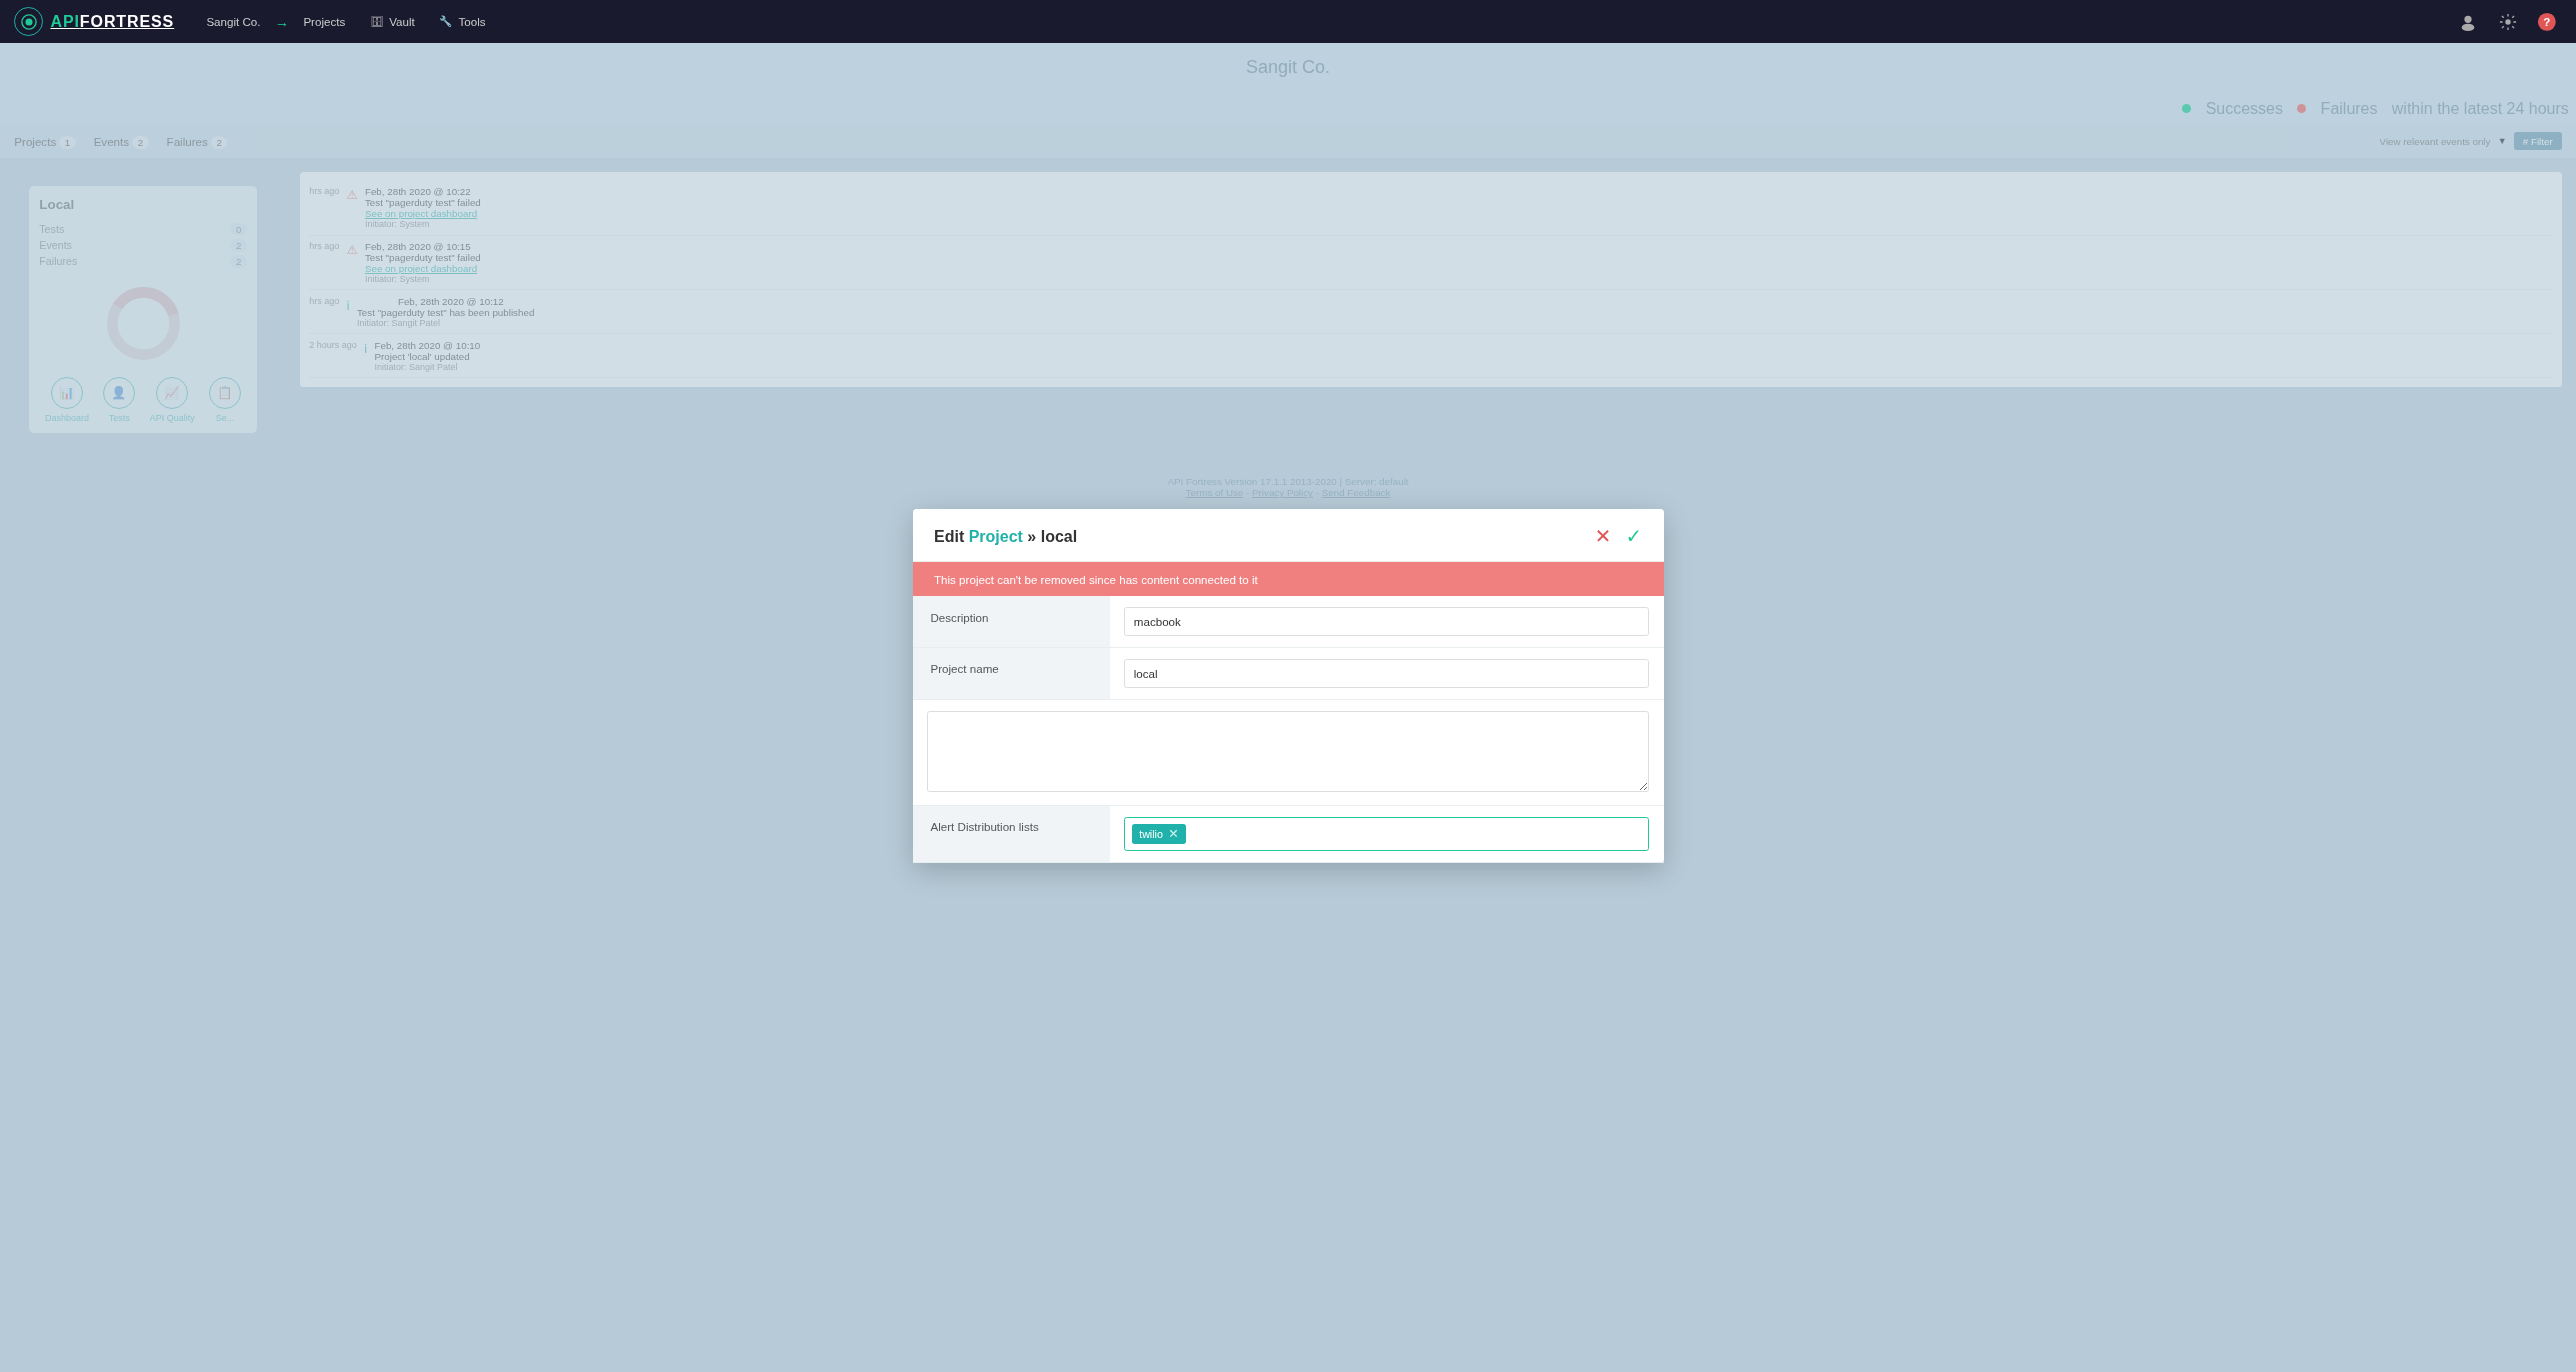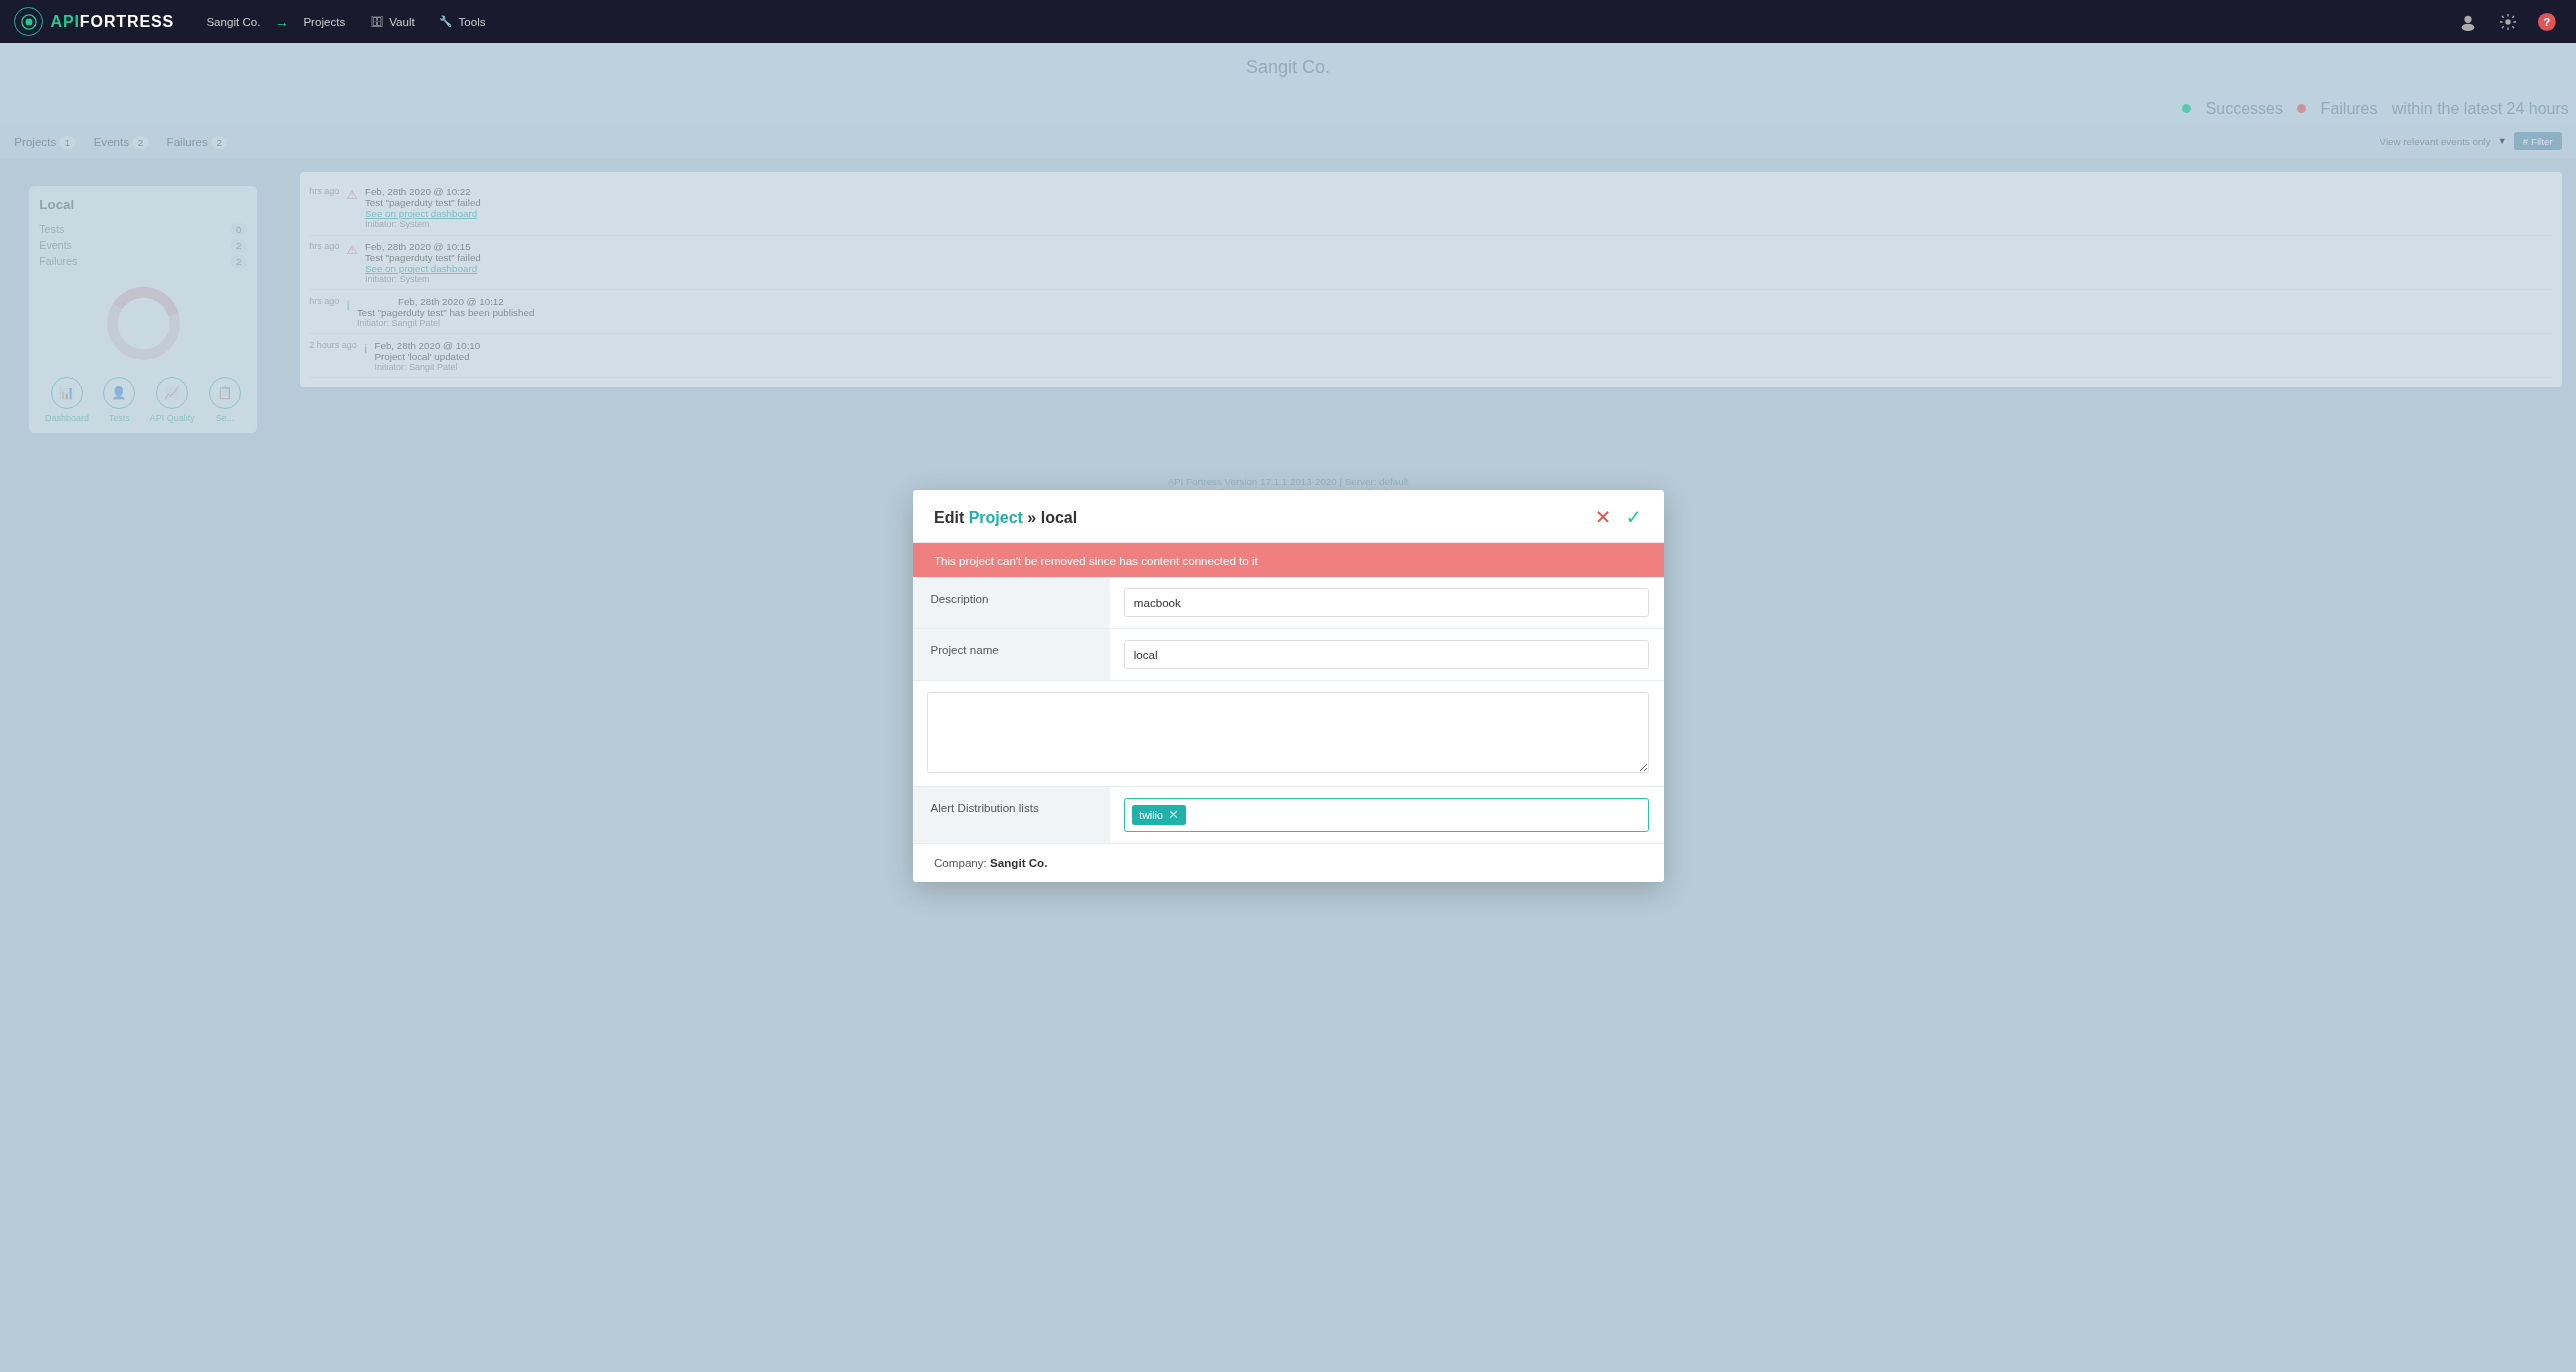--- a/index.html
+++ b/index.html
@@ -12,21 +12,21 @@
       height: 43px; padding: 0 14.3px;
       position: relative; z-index: 100;
     }
     .navbar-logo { display: flex; align-items: center; gap: 7.2px; margin-right: 21.5px; }
     .logo-icon {
       width: 29px; height: 29px; border-radius: 50%;
       background: #1a1a2e; border: 1.8px solid #20b2aa;
       display: flex; align-items: center; justify-content: center;
       color: #20b2aa; font-size: 12.5px; font-weight: bold;
     }
-    .navbar-brand { color: white; font-size: 16px; font-weight: 700; letter-spacing: 0.9px; }
+    .navbar-brand { color: white; font-size: 16px; font-weight: 700; letter-spacing: 0.9px; text-decoration: underline; }
     .navbar-brand span { color: #20c997; }
     .navbar-links { display: flex; align-items: center; gap: 3.6px; flex: 1; }
     .nav-link { color: #ccc; font-size: 11.6px; padding: 5.4px 10.7px; cursor: pointer; display: flex; align-items: center; gap: 5.4px; }
     .nav-arrow { color: #20c997; font-size: 14.3px; }
     .nav-icon { font-size: 10.7px; }
     .navbar-actions { display: flex; align-items: center; gap: 10.7px; }
     .nav-action-icon { color: #ccc; font-size: 16px; cursor: pointer; width: 29px; height: 29px; display: flex; align-items: center; justify-content: center; border-radius: 3.6px; }
 
     
     .bg-page { position: relative; min-height: calc(100vh - 43px); }
@@ -421,19 +421,16 @@
           <div class="tag-input-wrapper">
             <div class="tag">
               <span>twilio</span>
               <span class="tag-remove">✕</span>
             </div>
           </div>
         </div>
       </div>
 
 
-      <div class="company-row">
-        <span>Company: </span><span class="company-name">Sangit Co.</span>
-      </div>
     </div>
   </div>
 </div>
 
 
 </body></html>

